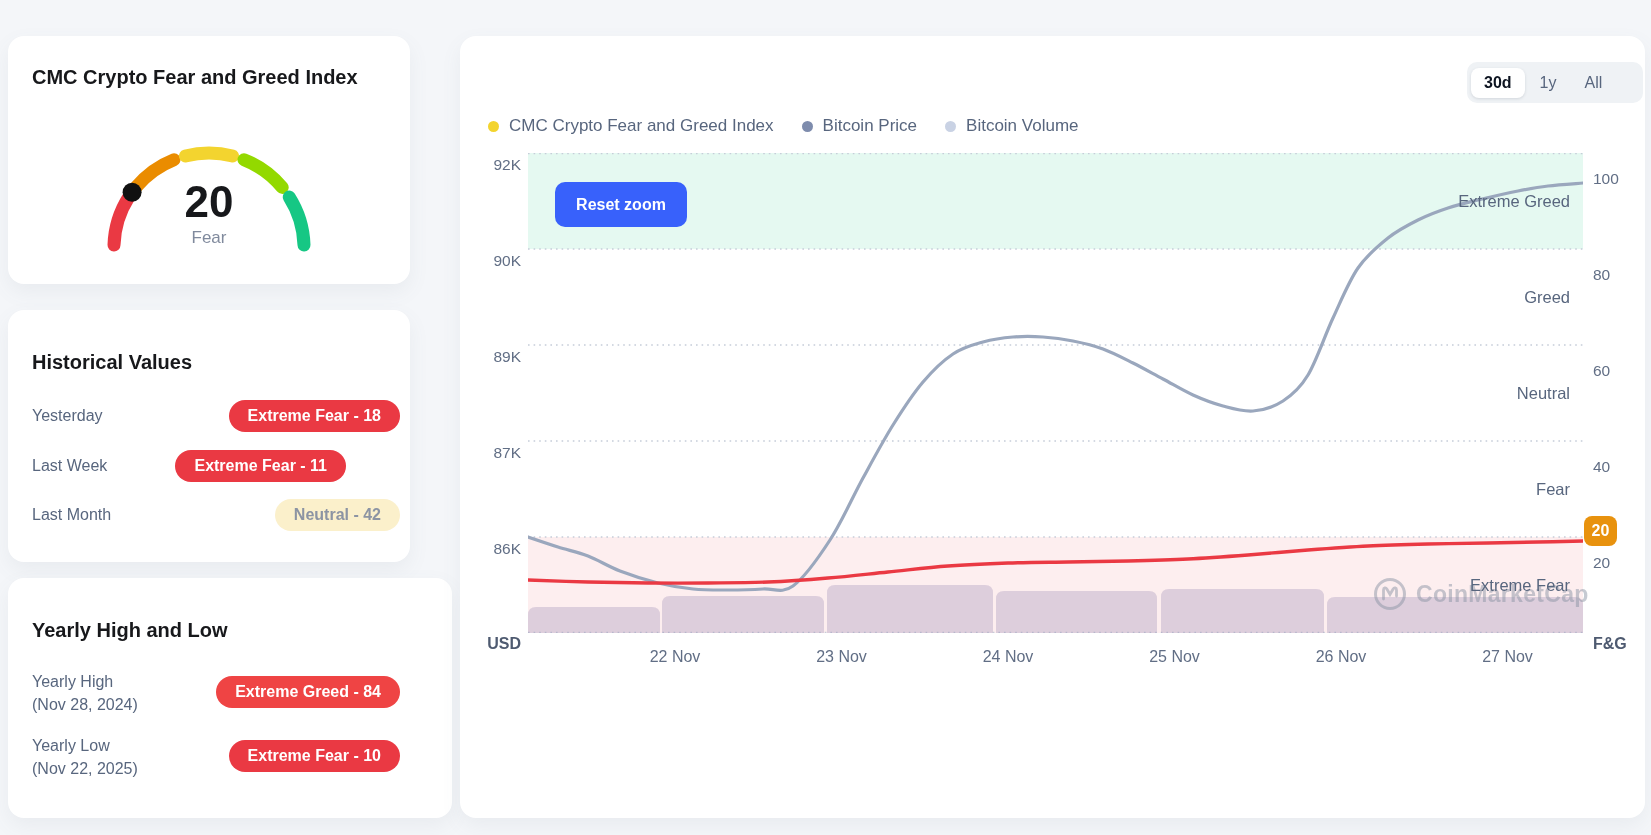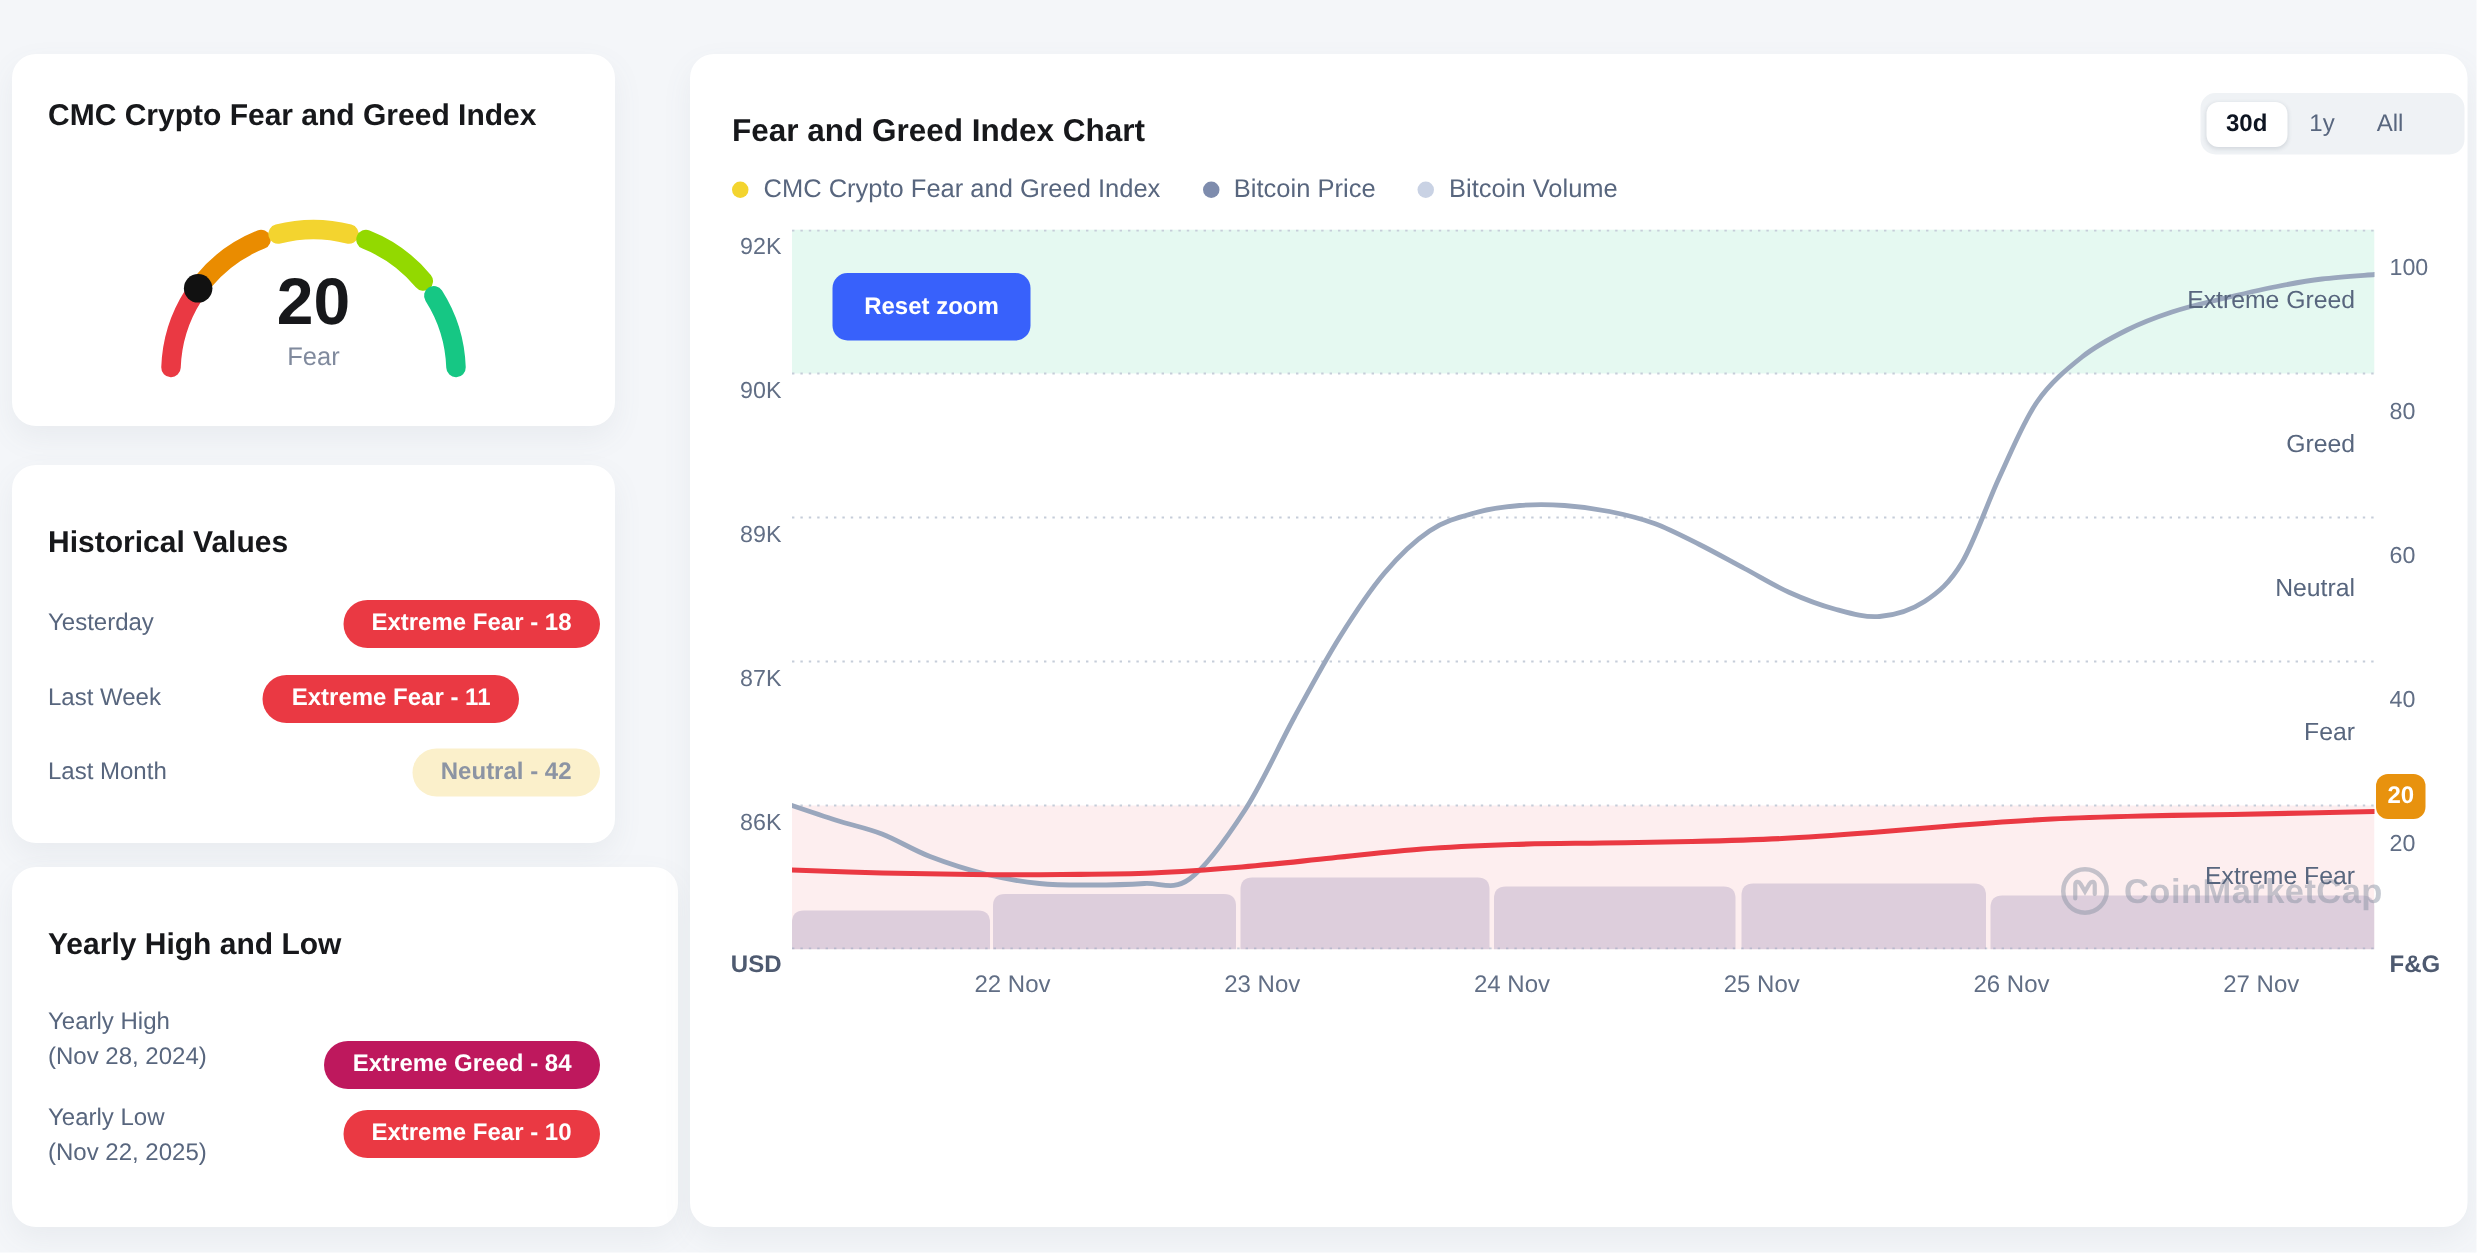--- a/index.html
+++ b/index.html
@@ -79,32 +79,31 @@
       </div>
     </div>
 </div>
 
 <div class="card" style="left:8px; top:578px; width:444px; height:240px;">
   <div class="card-title" style="top:38px;">Yearly High and Low</div>
   <div id="yearly-rows">
       <div style="position: absolute; left: 0px; top: 92px; width: 402px; height: 48px;">
         <div class="row-label" style="top: 0px; line-height: 23px;">Yearly High</div>
         <div class="row-label" style="top: 23px; line-height: 23px;">(Nov 28, 2024)</div>
-        <div class="pill" style="top: 24px; background: #be185d; color: rgb(255, 255, 255);">Extreme Greed - 84</div>
+        <div class="pill" style="top: 6px; background: #ef4444; color: rgb(255, 255, 255);">Extreme Greed - 84</div>
       </div>
       <div style="position: absolute; left: 0px; top: 156px; width: 402px; height: 48px;">
         <div class="row-label" style="top: 0px; line-height: 23px;">Yearly Low</div>
         <div class="row-label" style="top: 23px; line-height: 23px;">(Nov 22, 2025)</div>
         <div class="pill" style="top: 6px; background: rgb(234, 57, 67); color: rgb(255, 255, 255);">Extreme Fear - 10</div>
       </div>
     </div>
 </div>
 
 <div class="card" style="left:460px; top:36px; width:1185px; height:782px;">
-  <div id="chart-title">Fear and Greed Index Chart</div>
   <div id="ranges">
       <div class="range-btn active">30d</div>
       <div class="range-btn">1y</div>
       <div class="range-btn">All</div>
     </div>
   <div id="legend">
       <div class="legend-item">
         <div class="legend-dot" style="background: rgb(243, 212, 47);"></div>
         <div>CMC Crypto Fear and Greed Index</div>
       </div>

